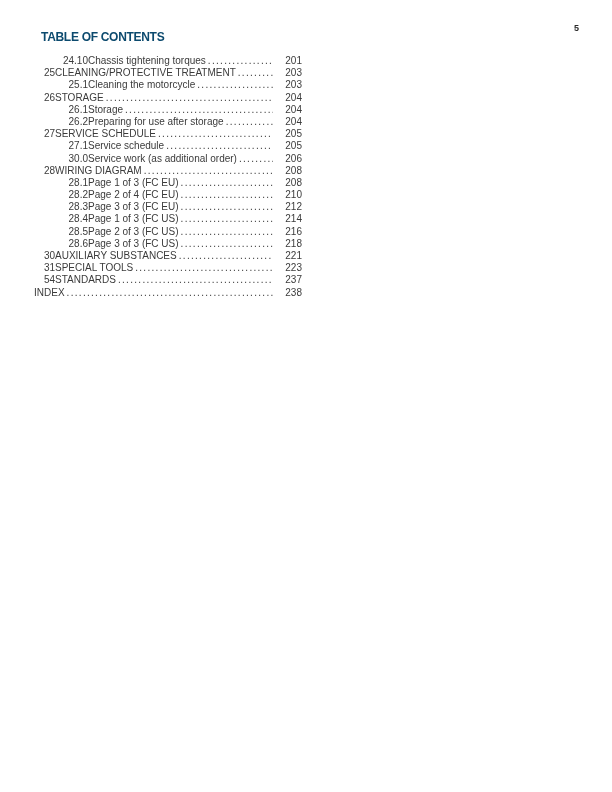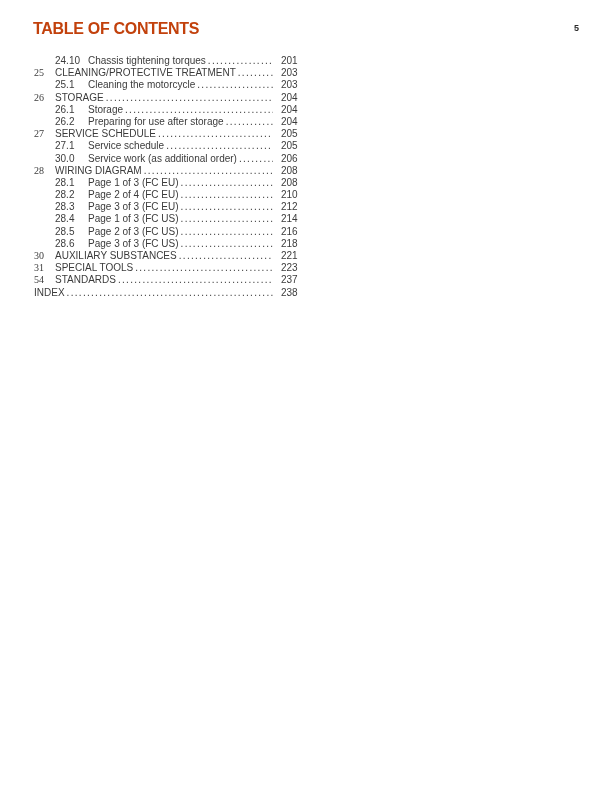--- a/index.html
+++ b/index.html
@@ -16,25 +16,25 @@
     color: #3b3b3b;
   }
   .page-header {
     position: absolute;
     left: 33px;
     right: 33px;
     top: 17px;
     height: 24px;
   }
   .doc-title {
-    margin: 0;
-    font-size: 16px;
+    margin: 8px;
+    font-size: 12px;
     font-weight: bold;
     letter-spacing: -0.3px;
-    color: #c2410c;
+    color: #0c4a6e;
     line-height: 24px;
     display: inline-block;
   }
   .folio {
     position: absolute;
     right: 0;
     top: 6px;
     font-size: 9px;
     font-weight: bold;
     color: #2a2a2a;
@@ -49,42 +49,44 @@
     display: flex;
     align-items: baseline;
     font-size: 10px;
     line-height: 12.2px;
     height: 12.2px;
     white-space: nowrap;
   }
   .toc-row .num {
     flex: 0 0 auto;
     display: inline-block;
-  }
-  .toc-row.chapter .num { width: 21px; font-family: Liberation Serif, serif; }
+    text-align: right;
+  }
+  .toc-row.chapter .num { width: 21px; }
   .toc-row.sub        { padding-left: 21px; }
   .toc-row.sub .num   { width: 33px; }
   .toc-row .label {
     flex: 0 0 auto;
   }
   .toc-row .leader {
     flex: 1 1 auto;
     overflow: hidden;
     white-space: nowrap;
     padding-left: 2px;
     color: #3b3b3b;
   }
   .toc-row .leader::after {
     content: "..........................................................................................................................................";
     letter-spacing: 1.3px;
   }
   .toc-row .page {
     flex: 0 0 auto;
     width: 21px;
     margin-left: 8px;
+    text-align: right;
   }
 </style>
 </head>
 <body>
 
 <div class="page-header">
   <h1 class="doc-title">TABLE OF CONTENTS</h1>
   <span class="folio">5</span>
 </div>
 

